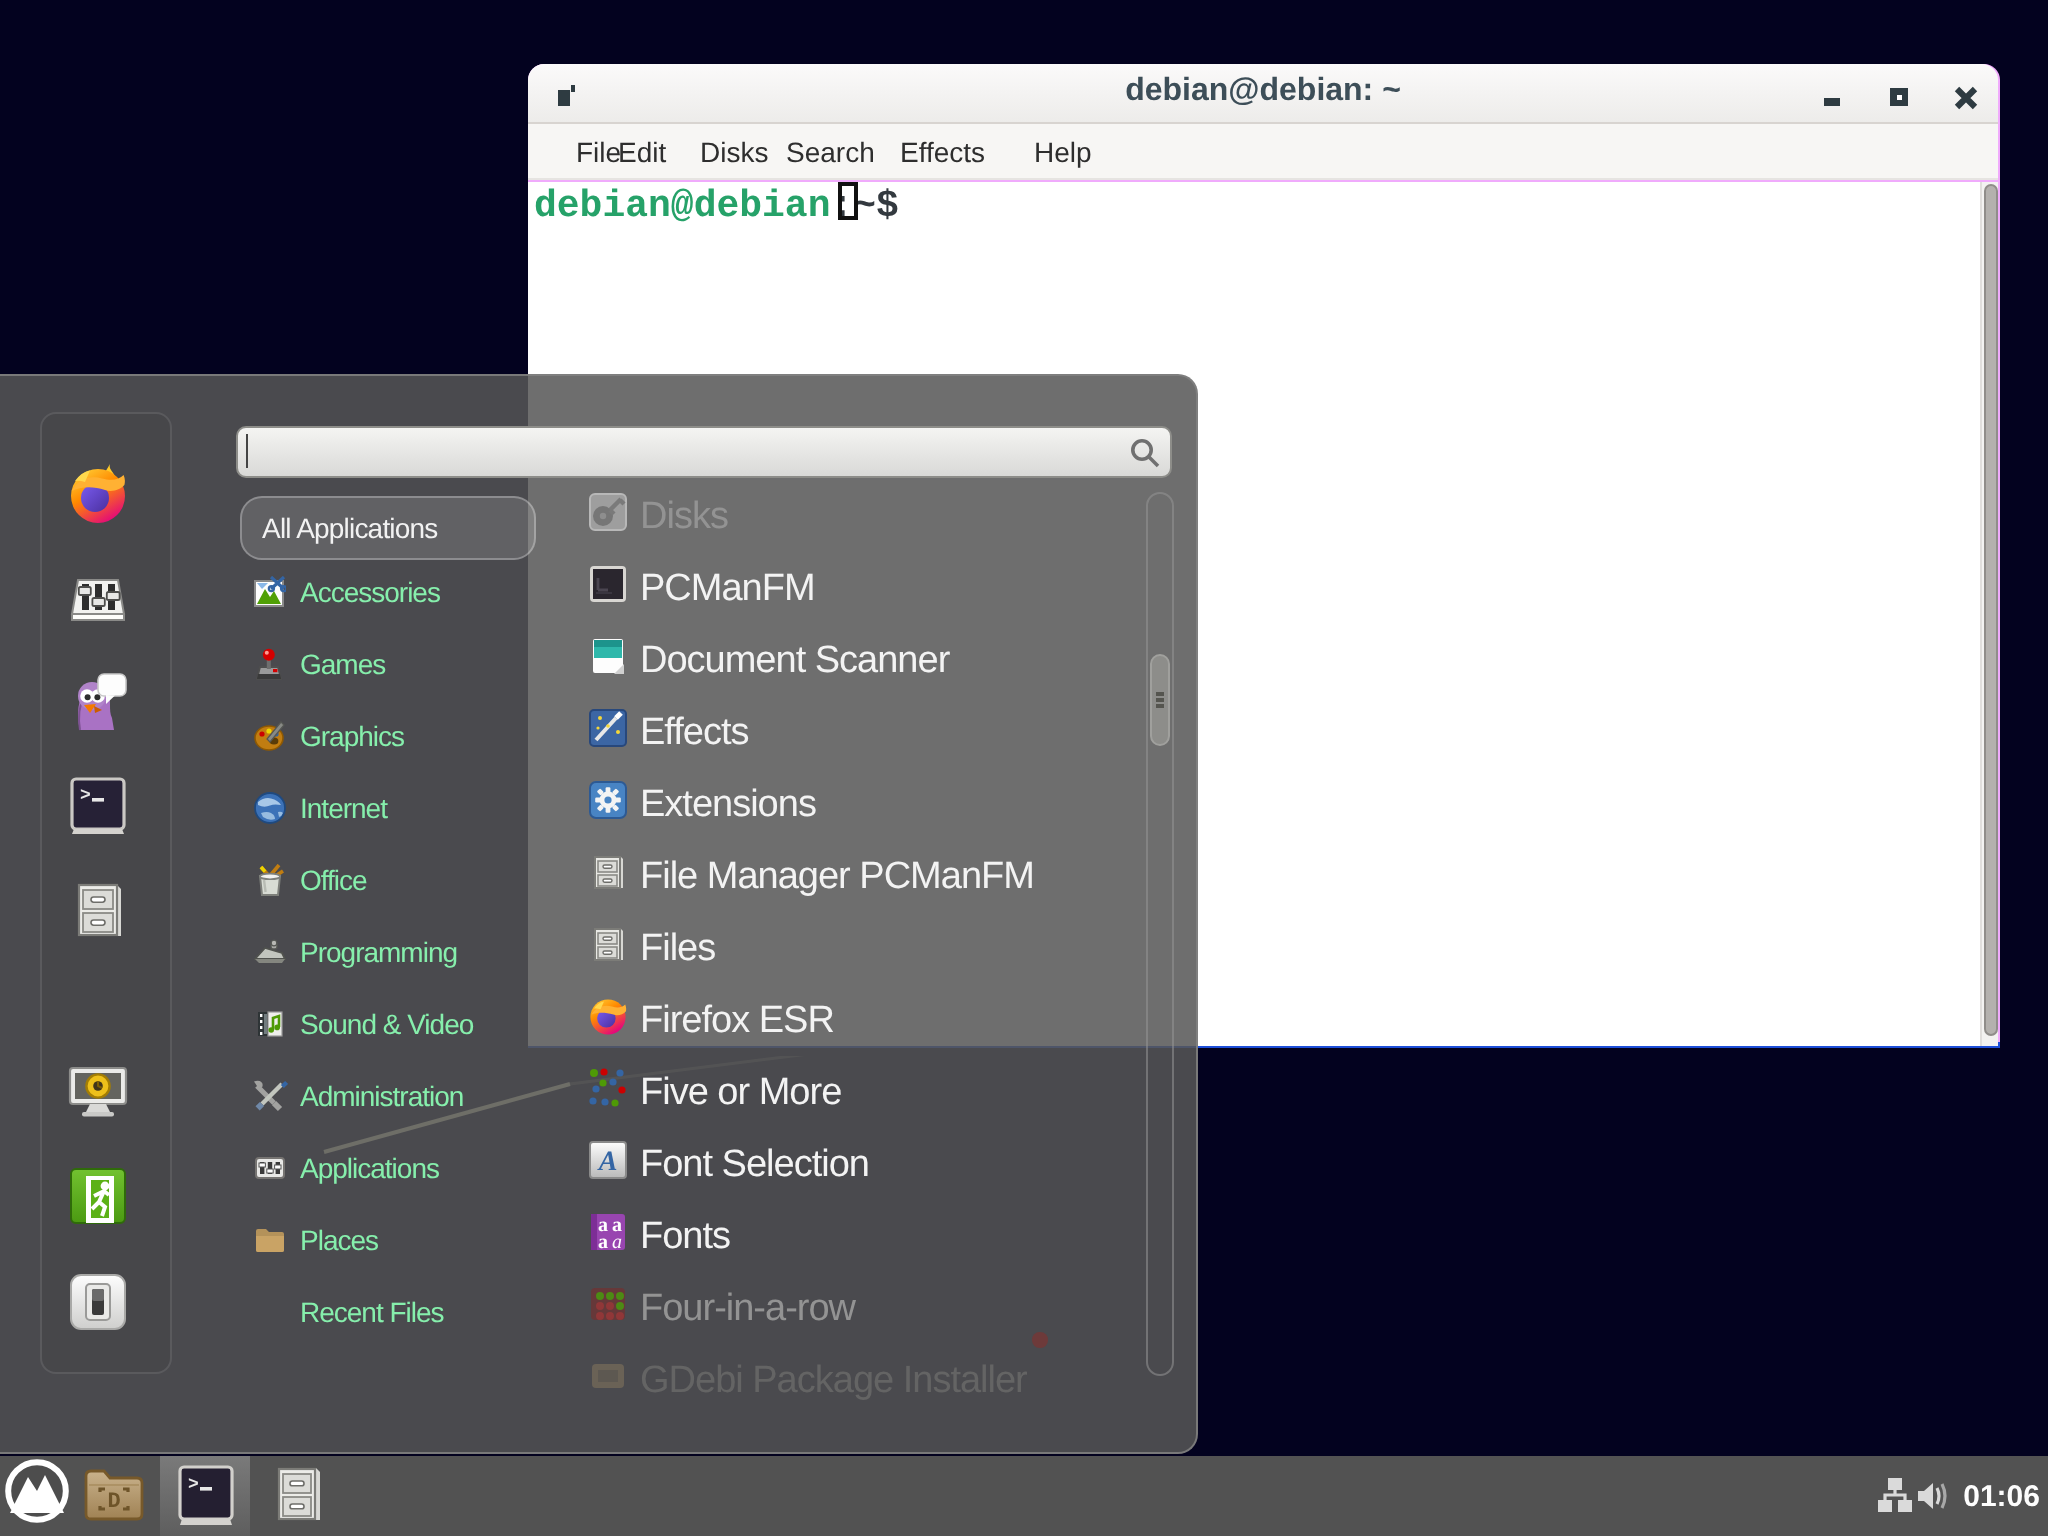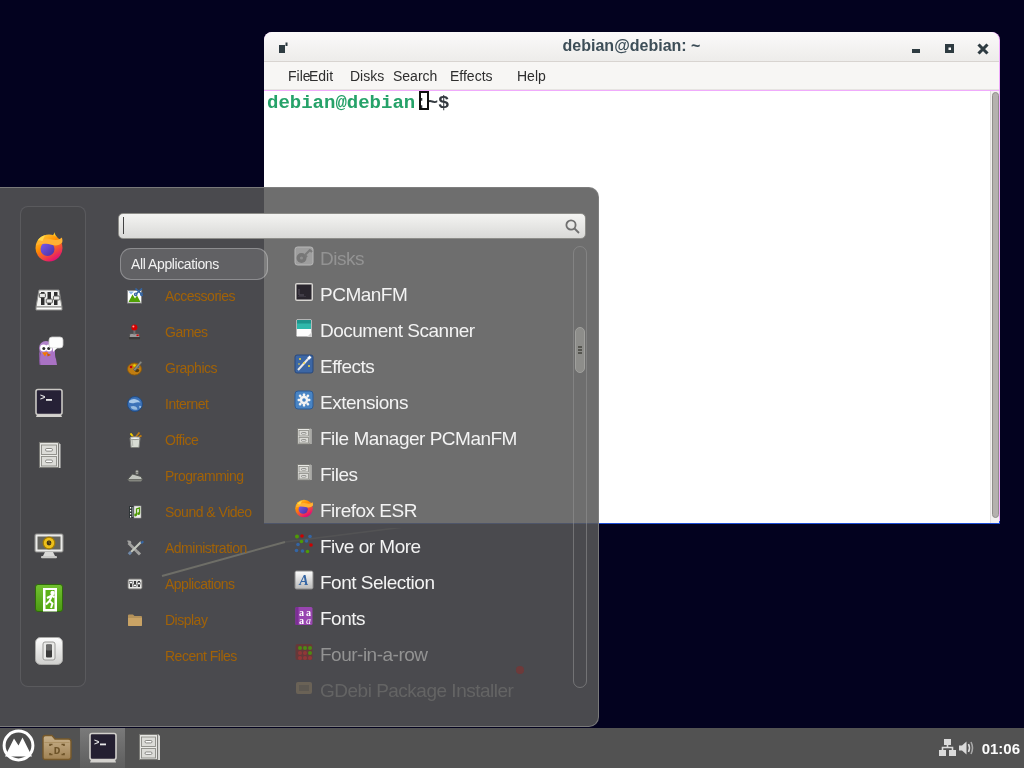--- a/index.html
+++ b/index.html
@@ -31,21 +31,21 @@
 
   
   #menu { left:0; top:187px; width:599px; height:540px;
           background:rgba(86,86,86,0.857); border:1px solid rgba(130,130,130,0.85);
           border-left:none; border-radius:0 10px 10px 0; }
   #menu .searchbox { left:118px; top:25px; width:468px; height:26px; border-radius:5px;
           background:linear-gradient(#f4f4f2,#d9d9d7); border:1px solid #8d8d89; }
   #menu .allapps { left:120px; top:60px; width:148px; height:32px; border-radius:11px;
           background:rgba(255,255,255,0.13); border:1px solid rgba(255,255,255,0.28);
           color:#f2f2f2; font-size:14px; letter-spacing:-0.4px; line-height:30px; padding-left:10px; }
-  .cat { position:absolute; color:#a16207; font-size:14px; letter-spacing:-0.5px; left:165px; }
+  .cat { position:absolute; color:#86efac; font-size:14px; letter-spacing:-0.5px; left:150px; }
   .app { position:absolute; color:#f3f3f3; font-size:19px; letter-spacing:-0.5px; left:320px; }
   .dim { color:#939393; }
   .dim2 { color:#646464; }
   .ic { position:absolute; }
 
   
   #taskbar { left:0; top:728px; width:1024px; height:40px; background:#525252; }
   #taskbar .clock { right:4px; top:12px; color:#fdfdfd; font-size:15px; font-weight:bold; }
   #tbtn { left:80px; top:0; width:45px; height:40px;
           background:linear-gradient(#7a7a7a,#5e5e5e); }
@@ -106,21 +106,21 @@
 
   <div class="cat" style="top:100px">Accessories</div>
   <div class="cat" style="top:136px">Games</div>
   <div class="cat" style="top:172px">Graphics</div>
   <div class="cat" style="top:208px">Internet</div>
   <div class="cat" style="top:244px">Office</div>
   <div class="cat" style="top:280px">Programming</div>
   <div class="cat" style="top:316px">Sound &amp; Video</div>
   <div class="cat" style="top:352px">Administration</div>
   <div class="cat" style="top:388px">Applications</div>
-  <div class="cat" style="top:424px">Display</div>
+  <div class="cat" style="top:424px">Places</div>
   <div class="cat" style="top:460px">Recent Files</div>
 
   <svg class="ic" style="left:127px;top:100px" width="16" height="16" viewBox="0 0 16 16">
     <rect x="0.5" y="2.5" width="14" height="12.5" fill="#fdfdfd" stroke="#8a8a8a" stroke-width="1"></rect>
     <path d="M1.5 14 L5.5 6.5 L8 10.5 L10 7.5 L13.5 14 Z" fill="#50a006"></path>
     <path d="M1.5 3.5 L7 3.5 L4 6.5 Z" fill="#8ab8e8"></path>
     <path d="M8.5 0.5 L15 6.5 M15 0.5 L8.5 6.5" stroke="#3465a4" stroke-width="1.6"></path>
     <circle cx="8.7" cy="6.3" r="1.3" fill="none" stroke="#3465a4" stroke-width="1.1"></circle>
     <circle cx="14.8" cy="6.3" r="1.3" fill="none" stroke="#3465a4" stroke-width="1.1"></circle>
   </svg>

